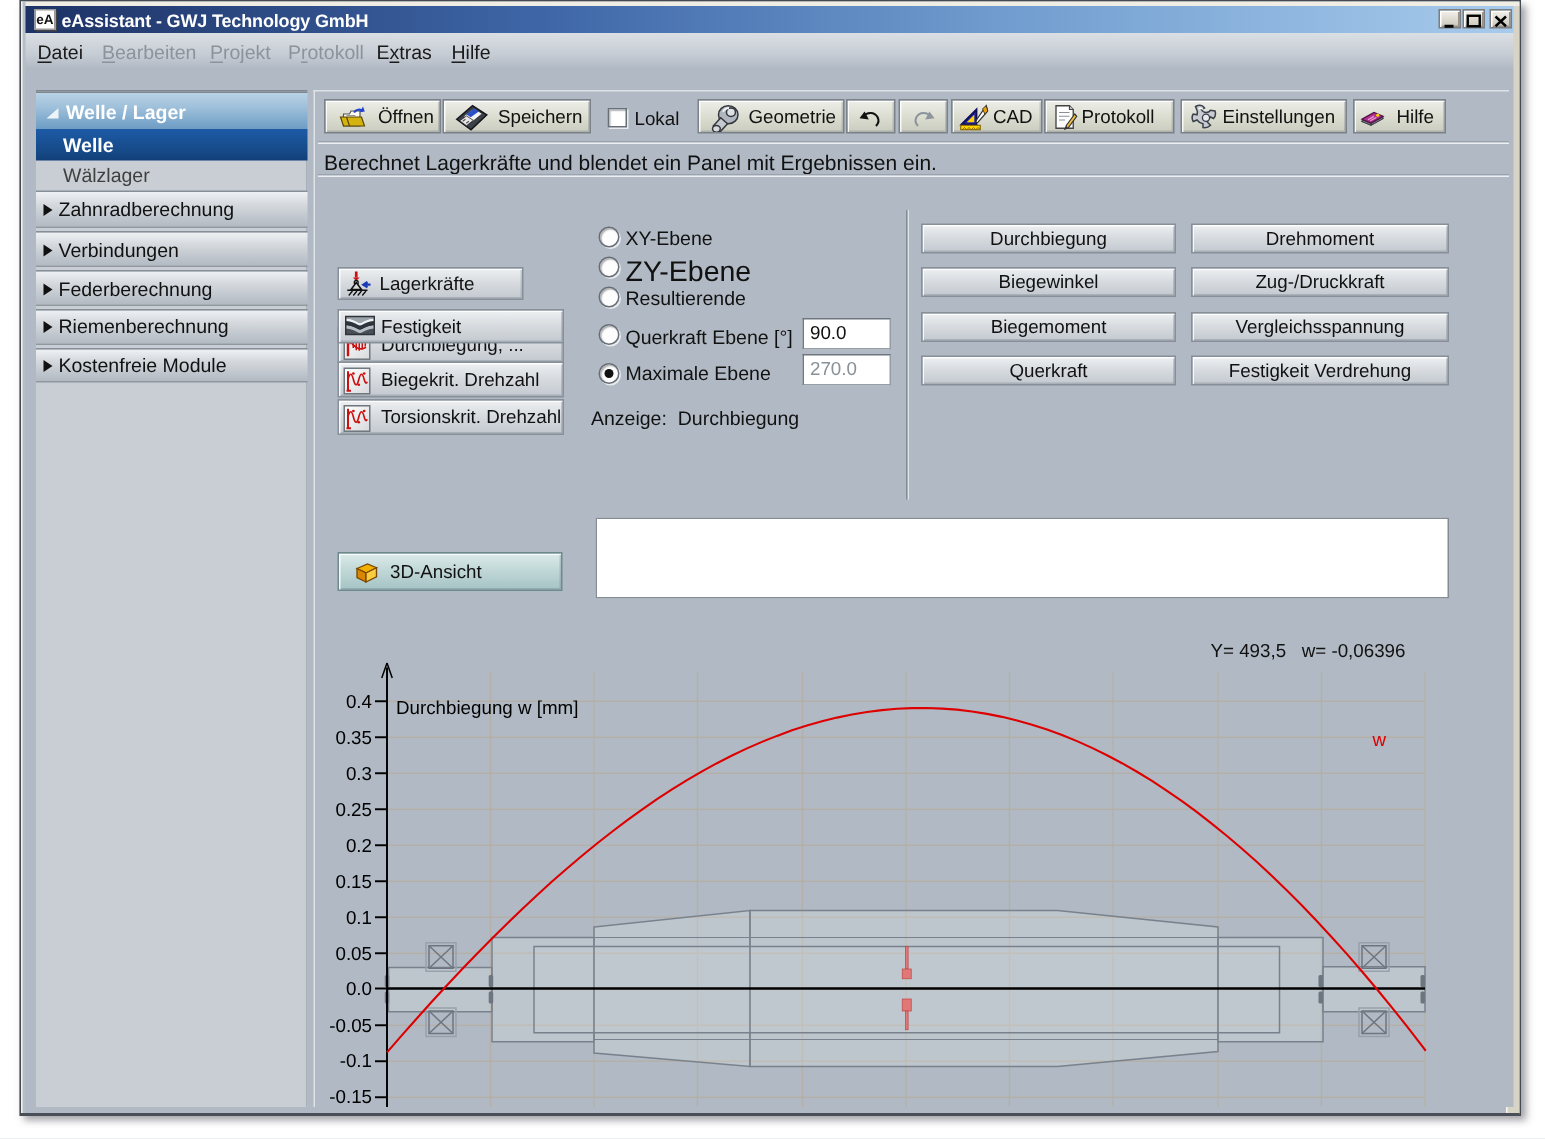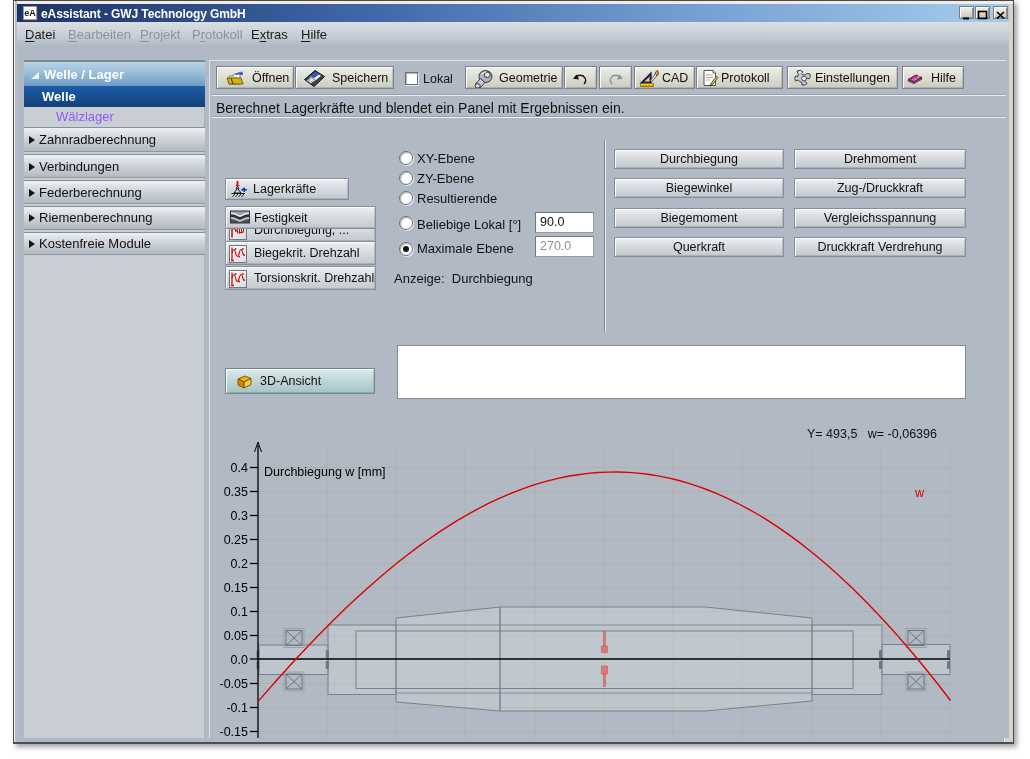--- a/index.html
+++ b/index.html
@@ -83,21 +83,21 @@
     <span style="left:51px;" class="dis"><u>B</u>earbeiten</span>
     <span style="left:123px;" class="dis"><u>P</u>rojekt</span>
     <span style="left:175px;" class="dis">P<u>r</u>otokoll</span>
     <span style="left:234px;">E<u>x</u>tras</span>
     <span style="left:284px;"><u>H</u>ilfe</span>
   </div>
   <div class="abs" id="content"></div>
   <div class="abs" id="sidebar"></div>
   <div class="nav navhead" style="top:61px; height:25px; line-height:25px; padding-left:7px;"><span class="tri-exp"></span>Welle / Lager</div>
   <div class="nav navsel" style="top:86px; height:21px; line-height:21px; padding-left:18px;">Welle</div>
-  <div class="nav" style="top:107px; height:20px; line-height:20px; color:#8b5cf6;margin-left:32px;">Wälzlager</div>
+  <div class="nav" style="top:107px; height:20px; line-height:20px; padding-left:18px; color:#404040;">Wälzlager</div>
   <div class="nav navgrp" style="top:127px; height:25px; line-height:24px; padding-left:5px;"><span class="tri-r"></span>Zahnradberechnung</div>
   <div class="nav navgrp" style="top:153.5px; height:24px; line-height:23px; padding-left:5px;"><span class="tri-r"></span>Verbindungen</div>
   <div class="nav navgrp" style="top:180px; height:24px; line-height:23px; padding-left:5px;"><span class="tri-r"></span>Federberechnung</div>
   <div class="nav navgrp" style="top:206px; height:23.5px; line-height:22px; padding-left:5px;"><span class="tri-r"></span>Riemenberechnung</div>
   <div class="nav navgrp" style="top:231.5px; height:23px; line-height:22px; padding-left:5px;"><span class="tri-r"></span>Kostenfreie Module</div>
   <div class="abs" id="mainbrd"></div>
 
   <div class="btn tb" style="left:216px; top:66px; width:78px; height:23px;">
       <div class="ct" style="padding-left:35px; text-align:left;">Öffnen</div>
     <svg width="19" height="17" style="position:absolute;left:9px;top:3px;">
@@ -237,25 +237,25 @@
       <path d="M3,8 q1.8,-7 3.6,0 q1.8,7 3.6,0 q1.8,-7 3.6,0 q1,3.8 2,1.5" stroke="#cc1010" stroke-width="1.1" fill="none"></path>
       <circle cx="6.6" cy="4" r="0.9" fill="#cc1010"></circle>
         <circle cx="10.2" cy="11.5" r="0.9" fill="#cc1010"></circle>
         <circle cx="13.8" cy="4" r="0.9" fill="#cc1010"></circle>
     </svg>
     </div>
 
   <div class="radio" style="left:399px; top:151px;"></div>
   <div class="lbl" style="left:417px; top:151px; font-size:13px;">XY-Ebene</div>
   <div class="radio" style="left:399px; top:170.5px;"></div>
-  <div class="lbl" style="left:417px; top:171px; font-size:13px;">ZY-Ebene</div>
+  <div class="lbl" style="left:417px; top:171px; font-size:19px;">ZY-Ebene</div>
   <div class="radio" style="left:399px; top:191px;"></div>
   <div class="lbl" style="left:417px; top:191px; font-size:13px;">Resultierende</div>
   <div class="radio" style="left:399px; top:216px;"></div>
-  <div class="lbl" style="left:417px; top:217px; font-size:13px;">Beliebige Lokal [°]</div>
+  <div class="lbl" style="left:417px; top:217px; font-size:13px;">Querkraft Ebene [°]</div>
   <div class="field" style="left:535px; top:212px; width:59px; height:21px;">90.0</div>
   <div class="radio on" style="left:399px; top:241.5px;"></div>
   <div class="lbl" style="left:417px; top:241px; font-size:13px;">Maximale Ebene</div>
   <div class="field" style="left:535px; top:236px; width:59px; height:21px; color:#8a9298;">270.0</div>
   <div class="lbl" style="left:394px; top:271px; font-size:13px;">Anzeige:&nbsp; Durchbiegung</div>
   <div class="vsep" style="left:604px; top:140px; height:193px;"></div>
 
   <div class="btn" style="left:614px; top:149px; width:170px; height:20px;">
       <div class="ct">Durchbiegung</div>
     </div>
@@ -271,21 +271,21 @@
   <div class="btn" style="left:614px; top:208px; width:170px; height:20px;">
       <div class="ct">Biegemoment</div>
     </div>
   <div class="btn" style="left:794px; top:208px; width:172px; height:20px;">
       <div class="ct">Vergleichsspannung</div>
     </div>
   <div class="btn" style="left:614px; top:237px; width:170px; height:20px;">
       <div class="ct">Querkraft</div>
     </div>
   <div class="btn" style="left:794px; top:237px; width:172px; height:20px;">
-      <div class="ct">Druckkraft Verdrehung</div>
+      <div class="ct">Festigkeit Verdrehung</div>
     </div>
 
   <div class="btn" style="left:225px; top:368px; width:150px; height:26px; background:linear-gradient(#dcebea,#c2d8d8 45%,#a5c3c5); border-color:#6d8a8e;">
       <div class="ct" style="padding-left:34px; text-align:left;">3D-Ansicht</div>
     <svg width="20" height="18" style="position:absolute;left:9px;top:4px;">
       <path d="M3,6 L10,3 L16,5.5 L9,9 Z" fill="#f4b000" stroke="#7a4800" stroke-width="0.9"></path>
       <path d="M3,6 L9,9 L9,15 L3,12 Z" fill="#d88800" stroke="#7a4800" stroke-width="0.9"></path>
       <path d="M9,9 L16,5.5 L16,11.5 L9,15 Z" fill="#f8cc40" stroke="#7a4800" stroke-width="0.9"></path>
     </svg>
     </div>

